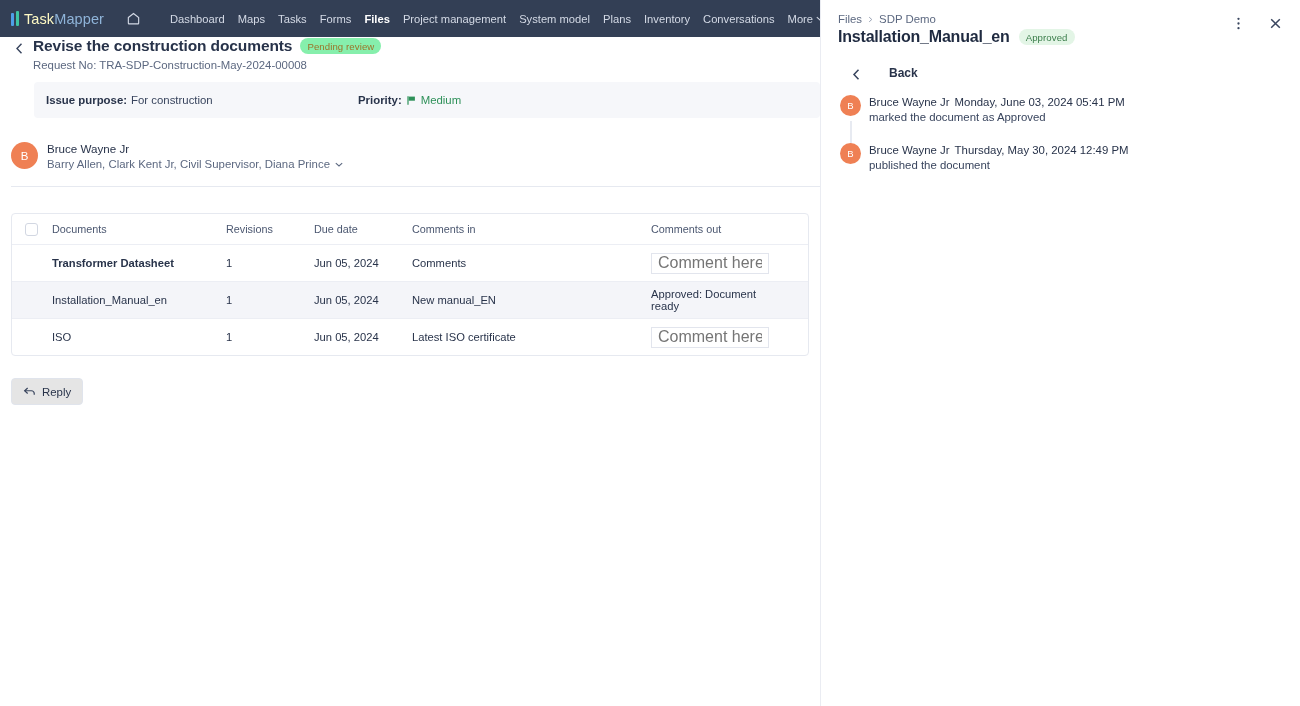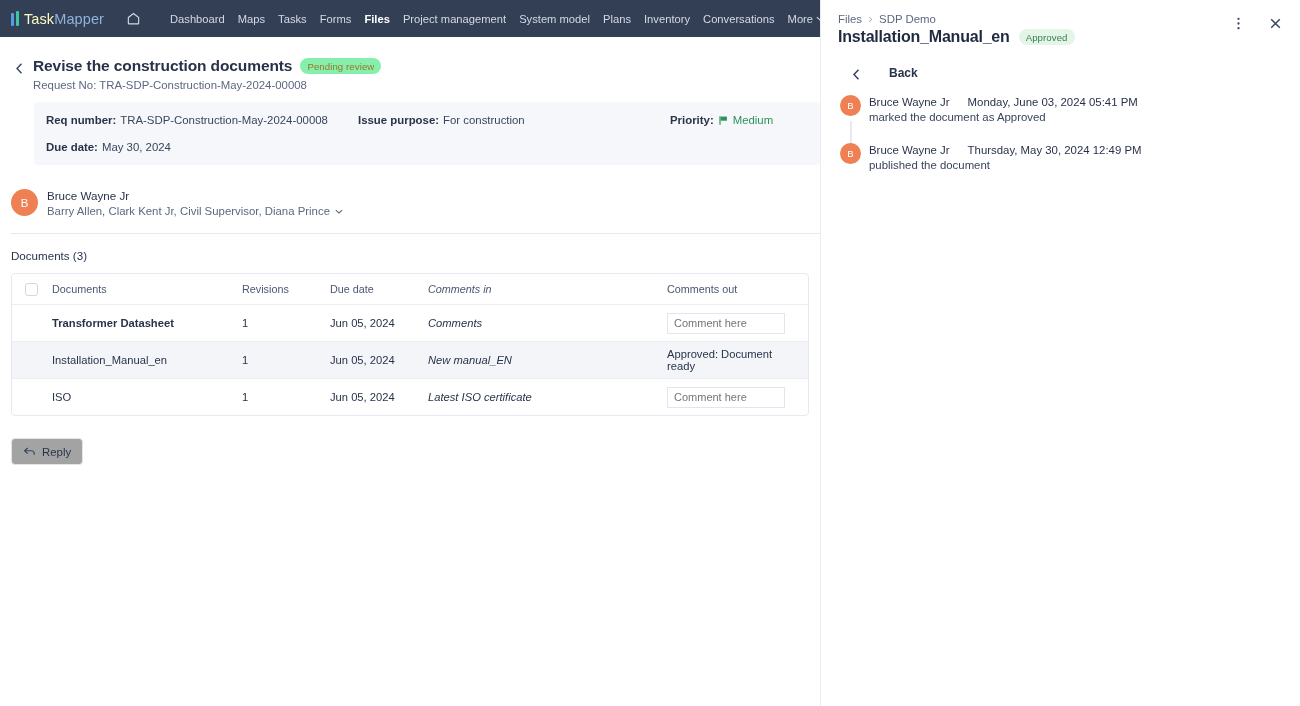--- a/index.html
+++ b/index.html
@@ -41,21 +41,21 @@
   .home-ico { width: 15px; height: 15px; display: block; }
   .nav-items { display: flex; align-items: center; gap: 13px; margin-left: 7px; }
   .nav-item {
     font-size: 11.2px; color: #d4dae6; white-space: nowrap; cursor: pointer;
     display: flex; align-items: center; gap: 3px;
   }
   .nav-item.active { color: #ffffff; font-weight: bold; }
   .chev-d { width: 8px; height: 5px; display: inline-block; }
 
   
-  .page-head { padding: 20px 0 0 0; }
+  .page-head { padding: 0 0 0 0; }
   .head-row { display: flex; align-items: flex-start; padding-left: 11px; }
   .back-arrow { width: 17px; height: 17px; margin-top: 3px; flex: none; cursor: pointer; }
   .head-txt { margin-left: 5px; }
   .title-line { display: flex; align-items: center; gap: 8px; }
   .page-title { font-size: 15.5px; font-weight: bold; color: #28334a; letter-spacing: -.1px; }
   .badge {
     font-size: 9.6px; padding: 2.5px 7px; border-radius: 9px;
     white-space: nowrap; letter-spacing: .1px;
   }
   .badge.pending { background: #86efac; color: #9b7429; }
@@ -106,44 +106,44 @@
     border-collapse: separate; border-spacing: 0;
     overflow: hidden;
   }
   .trow { display: flex; align-items: center; height: 37px; }
   .trow.head { height: 30px; }
   .trow.alt { background: #f4f5f9; }
   .trow.bordered { border-top: 1px solid #eceef4; }
   .th { font-size: 10.8px; color: #4b5770; }
   .td { font-size: 11.2px; color: #28334a; }
   .col-chk { width: 40px; padding-left: 13px; flex: none; }
-  .col-doc { width: 190px; flex: none; }
+  .col-doc { width: 174px; flex: none; }
   .col-rev { width: 88px; flex: none; }
   .col-due { width: 98px; flex: none; }
-  .col-cin { width: 239px; flex: none; font-style: italic; }
+  .col-cin { width: 239px; flex: none; }
   .col-cout { width: 127px; flex: none; }
   .chkbox {
     width: 13px; height: 13px; border: 1.3px solid #d2d7e2;
     border-radius: 3px; background: #fff; cursor: pointer; display: block;
   }
   .cmt-input {
     width: 118px; height: 21px;
     border: 1px solid #e2e5ed; border-radius: 0;
-    background: #fff; font-size: 11px; color: #8b95a9;
+    background: #fff; font-size: 16px; color: #8b95a9;
     padding: 0 6px; font-family: "Liberation Sans", sans-serif;
     outline: none;
   }
   .doc-strong { font-weight: bold; }
 
   
   .reply-wrap { padding: 22px 0 0 11px; }
   .reply-btn {
     display: inline-flex; align-items: center; gap: 6px;
     border: 1px solid #e0e4ec; border-radius: 4px;
-    background: #a3a3a3; padding: 6px 11px;
+    background: #e5e5e5; padding: 6px 11px;
     font-size: 11.4px; color: #28334a; cursor: pointer;
     font-family: "Liberation Sans", sans-serif;
   }
   .reply-ico { width: 13px; height: 13px; display: block; }
 
   
   .side-col {
     width: 480px; height: 706px;
     background: #ffffff;
     border-left: 1px solid #eaecf2;
@@ -168,21 +168,21 @@
   .timeline { margin: 12px 0 0 19px; position: relative; }
   .tl-item { display: flex; gap: 8px; position: relative; }
   .tl-item + .tl-item { margin-top: 20px; }
   .tl-line {
     position: absolute; left: 9.5px; top: 100px;
     width: 2px; height: 30px; background: #e7eaf1;
   }
   .tl-txt { padding-top: 1px; }
   .tl-l1 { font-size: 11.4px; color: #28334a; }
   .tl-l1 .who { font-weight: normal; }
-  .tl-l1 .when { margin-left: 18px; color: #28334a; }
+  .tl-l1 .when { margin-left: 5px; color: #28334a; }
   .tl-l2 { font-size: 11.4px; color: #39455e; margin-top: 3px; }
 </style>
 </head>
 <body>
 
 <div class="app">
 
   <div class="main-col">
 
     <div class="topnav">
@@ -231,41 +231,31 @@
           <div class="title-line">
             <span class="page-title">Revise the construction documents</span>
             <span class="badge pending">Pending review</span>
           </div>
           <div class="req-sub">Request No: TRA-SDP-Construction-May-2024-00008</div>
         </div>
       </div>
 
       <div class="info-card">
         <div class="info-row">
-          <div class="info-cell c1">
-            <b>Req number:</b>
-            <span>TRA-SDP-Construction-May-2024-00008</span>
-          </div>
           <div class="info-cell c2">
             <b>Issue purpose:</b>
             <span>For construction</span>
           </div>
           <div class="info-cell c3">
             <b>Priority:</b>
             <svg class="flag-ico" viewBox="0 0 11 11">
               <path d="M2 1.3v8.4" stroke="#2e9159" stroke-width="1.2"></path>
               <path d="M2.7 1.6h6.2v4.1H2.7z" fill="#2e9159"></path>
             </svg>
             <span class="prio-val">Medium</span>
-          </div>
-        </div>
-        <div class="info-row">
-          <div class="info-cell c1">
-            <b>Due date:</b>
-            <span>May 30, 2024</span>
           </div>
         </div>
       </div>
     </div>
 
     <div class="comment-block">
       <div class="cmt-head">
         <span class="avatar">B</span>
         <div>
           <div class="cmt-name">Bruce Wayne Jr</div>
@@ -274,21 +264,20 @@
             <svg class="chev-d" viewBox="0 0 10 6" fill="none" stroke="#5c6880" stroke-width="1.3">
                 <path d="M1 1.2 5 4.8 9 1.2"></path>
               </svg>
           </div>
         </div>
       </div>
       <div class="divider"></div>
     </div>
 
     <div class="docs-wrap">
-      <div class="docs-title">Documents (3)</div>
       <div class="table">
         <div class="trow head">
           <div class="col-chk">
             <span class="chkbox"></span>
           </div>
           <div class="th col-doc">Documents</div>
           <div class="th col-rev">Revisions</div>
           <div class="th col-due">Due date</div>
           <div class="th col-cin">Comments in</div>
           <div class="th col-cout">Comments out</div>

